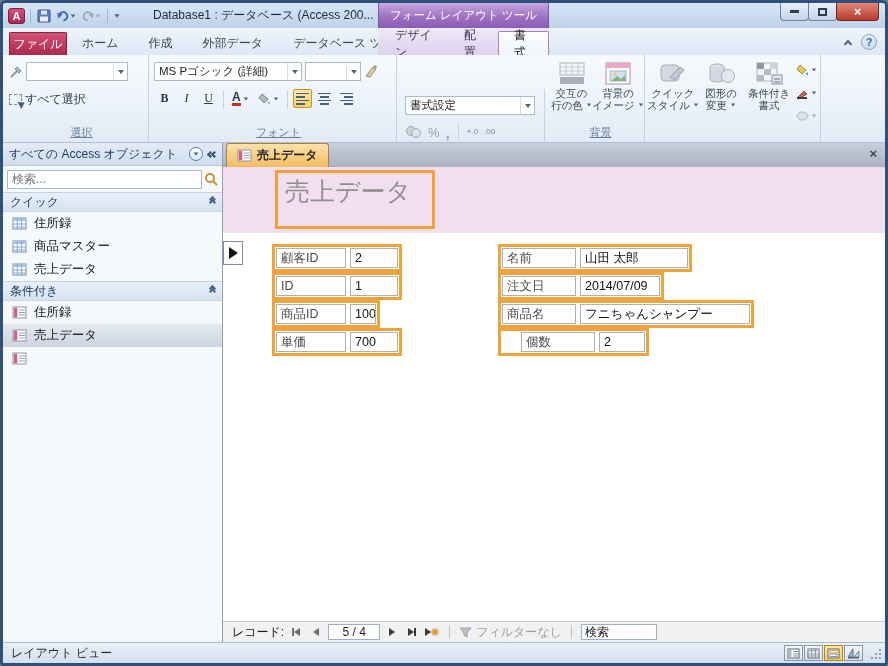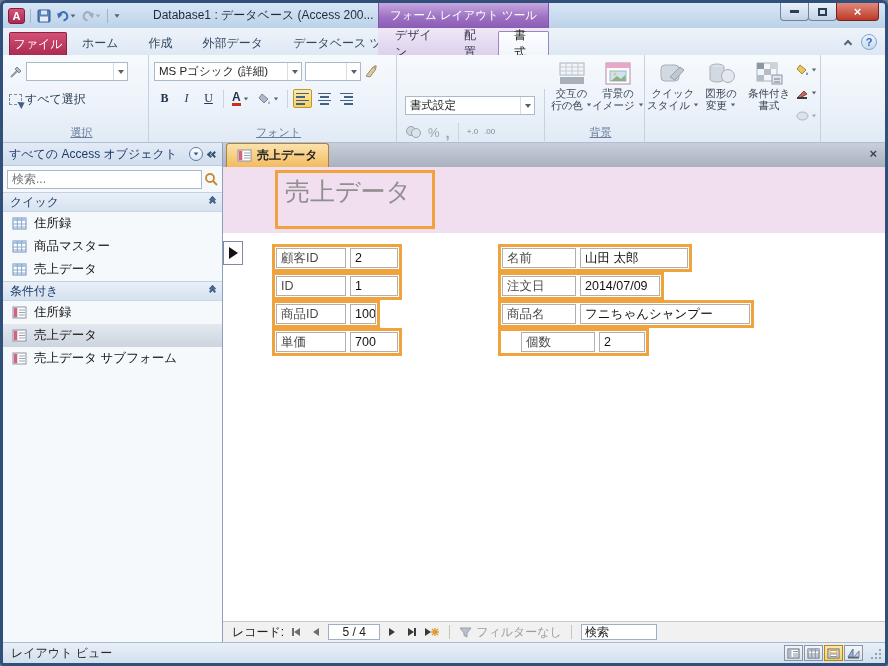--- a/index.html
+++ b/index.html
@@ -490,21 +490,20 @@
           <path d="M7 4 h6 M7 6.5 h6 M7 9 h6" stroke="#9aa3b2"></path>
         </svg>
         <span>売上データ</span>
       </div>
       <div class="nav-item">
         <svg width="15" height="13" viewBox="0 0 15 13">
           <rect x="1" y="1" width="13" height="11" fill="#fff" stroke="#8a94a8"></rect>
           <rect x="1.8" y="1.8" width="3.5" height="9.4" fill="#d4647e"></rect>
           <path d="M7 4 h6 M7 6.5 h6 M7 9 h6" stroke="#9aa3b2"></path>
         </svg>
-        <span>売上データ サブフォーム</span>
       </div>
     </div>
 
     <div class="doc">
       <div class="tabstrip">
         <div class="doctab">
           <svg width="15" height="13" viewBox="0 0 15 13">
             <rect x="1" y="1" width="13" height="11" fill="#fff" stroke="#8a94a8"></rect>
             <rect x="1.8" y="1.8" width="3.5" height="9.4" fill="#d4647e"></rect>
             <path d="M7 4 h6 M7 6.5 h6 M7 9 h6" stroke="#9aa3b2"></path>

